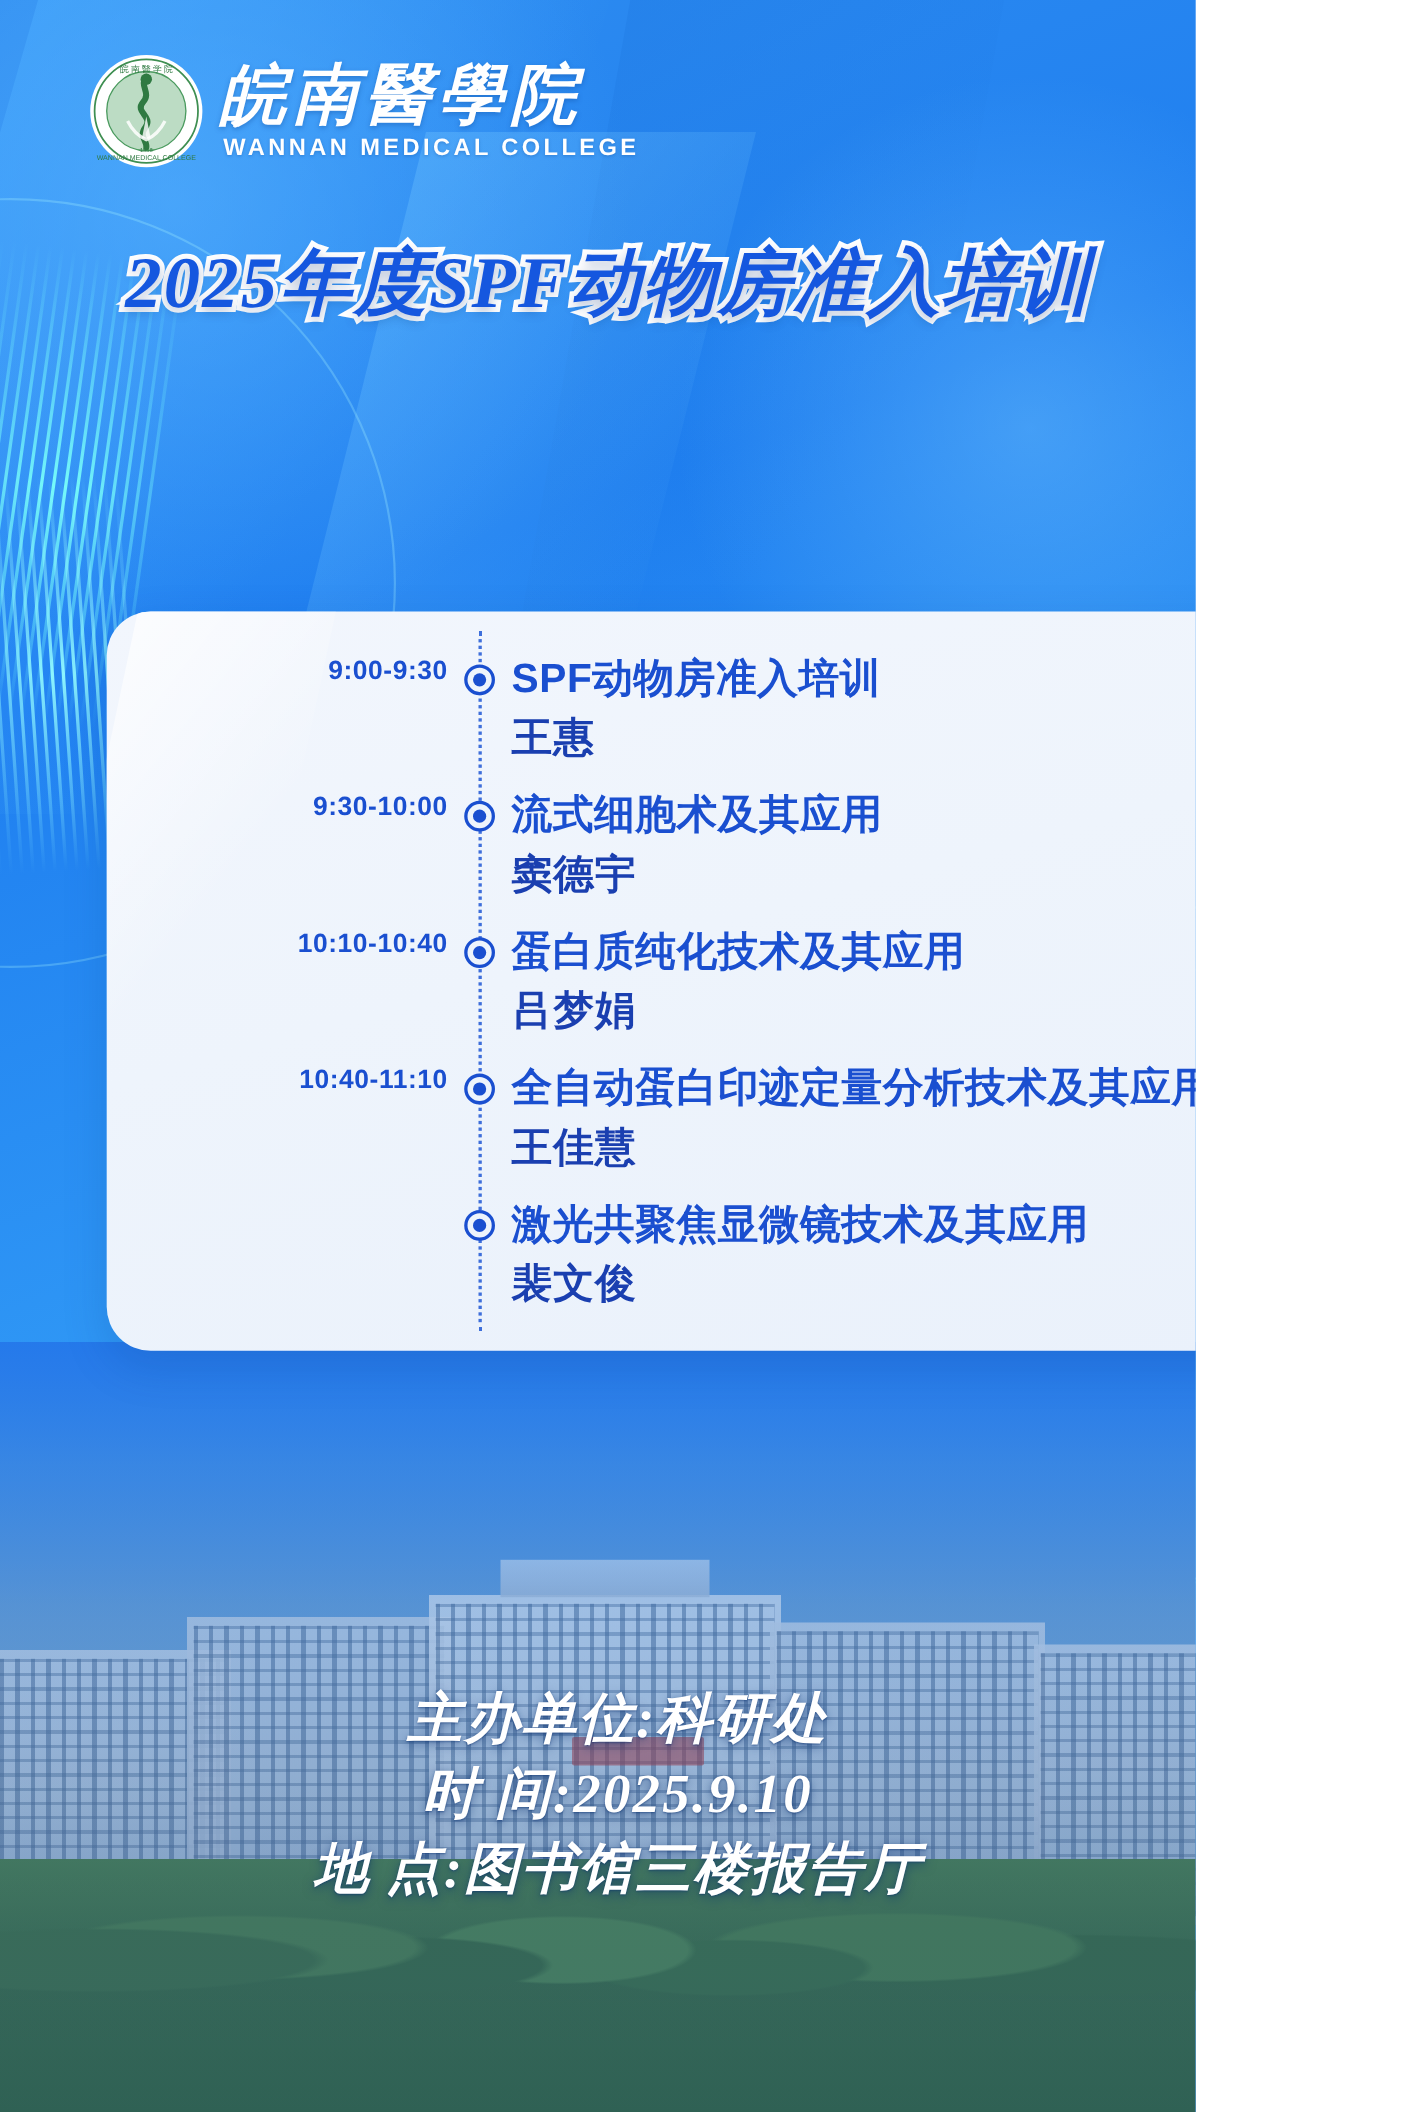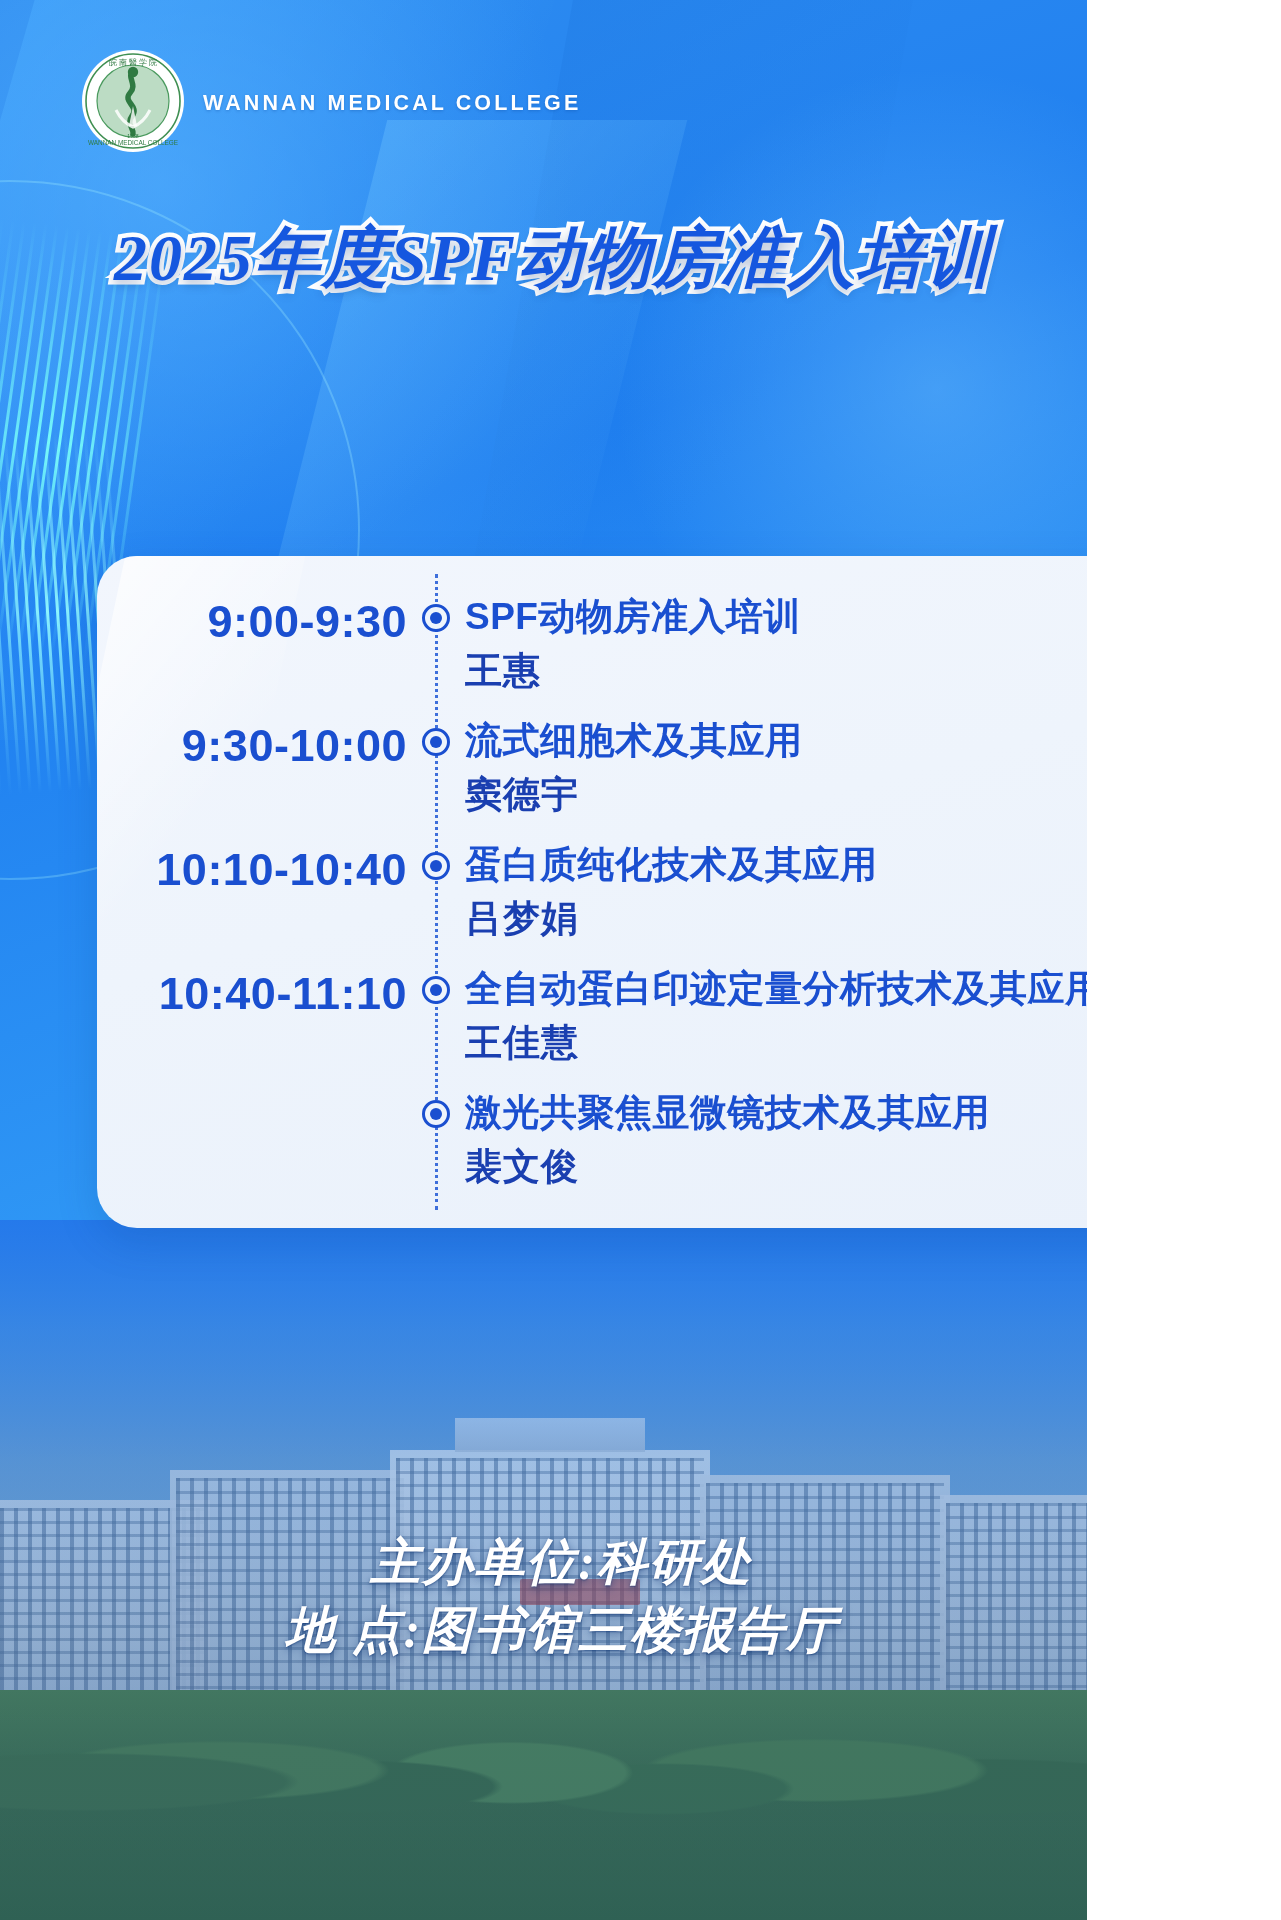--- a/index.html
+++ b/index.html
@@ -204,21 +204,21 @@
   .timeline {
     position: absolute; left: 338px; top: 18px; bottom: 18px; width: 0;
     border-left: 3px dotted #2f63d8;
     opacity: .92;
   }
   .rows { position: relative; padding: 34px 0 0 0; }
   .row { position: relative; height: 124px; }
   .row .time {
     position: absolute; left: 0; top: 6px; width: 310px;
     text-align: right;
-    font-size: 45px; font-weight: 700; color: #1a4fd0;
+    font-size: 24px; font-weight: 700; color: #1a4fd0;
     letter-spacing: .5px;
     white-space: nowrap;
   }
   .row .bullet {
     position: absolute; left: 325px; top: 14px;
     width: 28px; height: 28px; border-radius: 50%;
     border: 3px solid #1a4fd0; background: #eef4fc;
     box-sizing: border-box;
   }
   .row .bullet::after {
@@ -351,20 +351,21 @@
         <path d="M53 22 C46 30 58 36 50 45 C42 54 60 58 52 68 C46 76 54 80 53 86" fill="none" stroke="#2f7a42" stroke-width="5.5" stroke-linecap="round"></path>
         <circle cx="53" cy="24" r="5.2" fill="#2f7a42"></circle>
         <path d="M36 62 C40 70 46 76 53 79 C60 76 66 70 70 62" fill="none" stroke="#ffffff" stroke-width="3" opacity=".85"></path>
         <path d="M53 58 L49 78 L57 78 Z" fill="#ffffff" opacity=".8"></path>
         <text x="53" y="17" font-size="8" fill="#2f7a42" text-anchor="middle" font-family="'Liberation Serif',serif">皖 南 醫 学 院</text>
         <text x="53" y="97" font-size="6.4" fill="#2f7a42" text-anchor="middle" font-family="'Liberation Sans',sans-serif">WANNAN MEDICAL COLLEGE</text>
         <text x="53" y="90" font-size="5.2" fill="#2f7a42" text-anchor="middle" font-family="'Liberation Sans',sans-serif">1958</text>
       </svg>
     </span>
     <span class="school-text">
+      <span class="school-cn">皖南醫學院</span>
       <span class="school-en">WANNAN MEDICAL COLLEGE</span>
     </span>
   </div>
 
   <div class="title-wrap">
     <div class="title-line l1">2025年度SPF动物房准入培训</div>
   </div>
 
   <div class="card">
     <div class="card-sheen"></div>
@@ -403,16 +404,17 @@
         <span class="bullet"></span>
         <span class="topic">激光共聚焦显微镜技术及其应用</span>
         <span class="speaker">裴文俊</span>
       </div>
 
     </div>
   </div>
 
   <div class="footer">
     <div class="footer-line">主办单位:科研处</div>
+    <div class="footer-line">时 间:2025.9.10</div>
     <div class="footer-line">地 点:图书馆三楼报告厅</div>
   </div>
 
 </div>
 
 </body></html>

